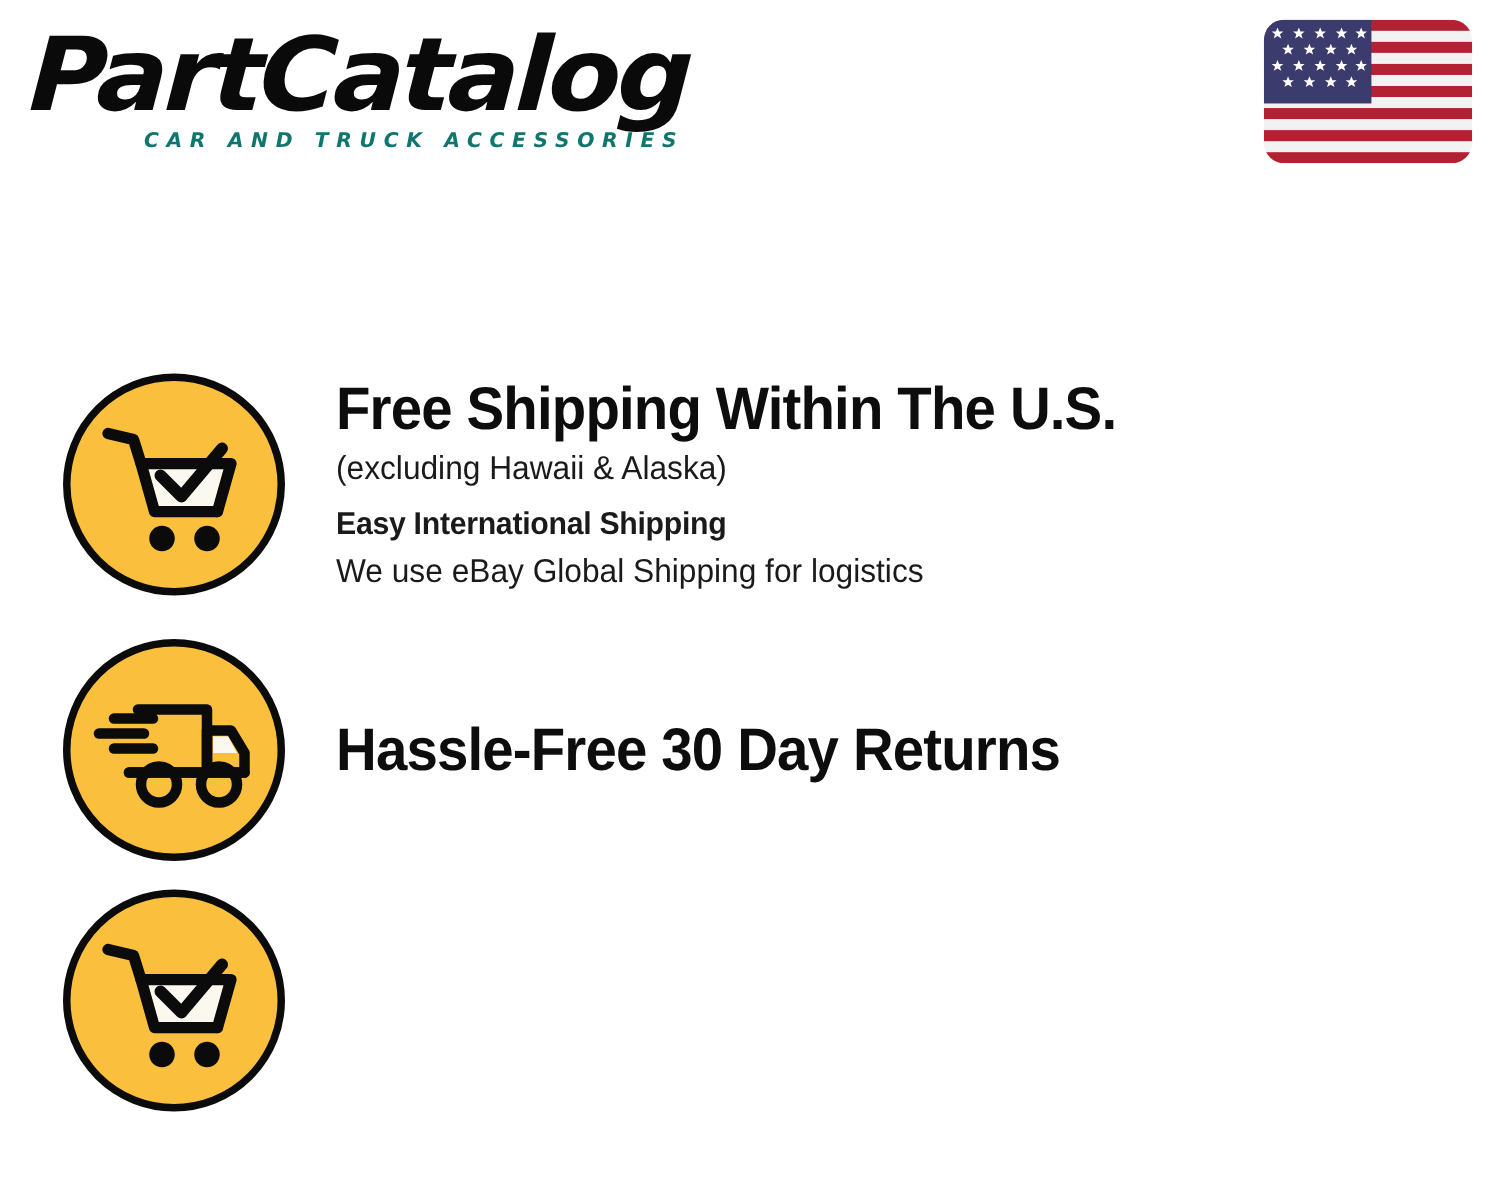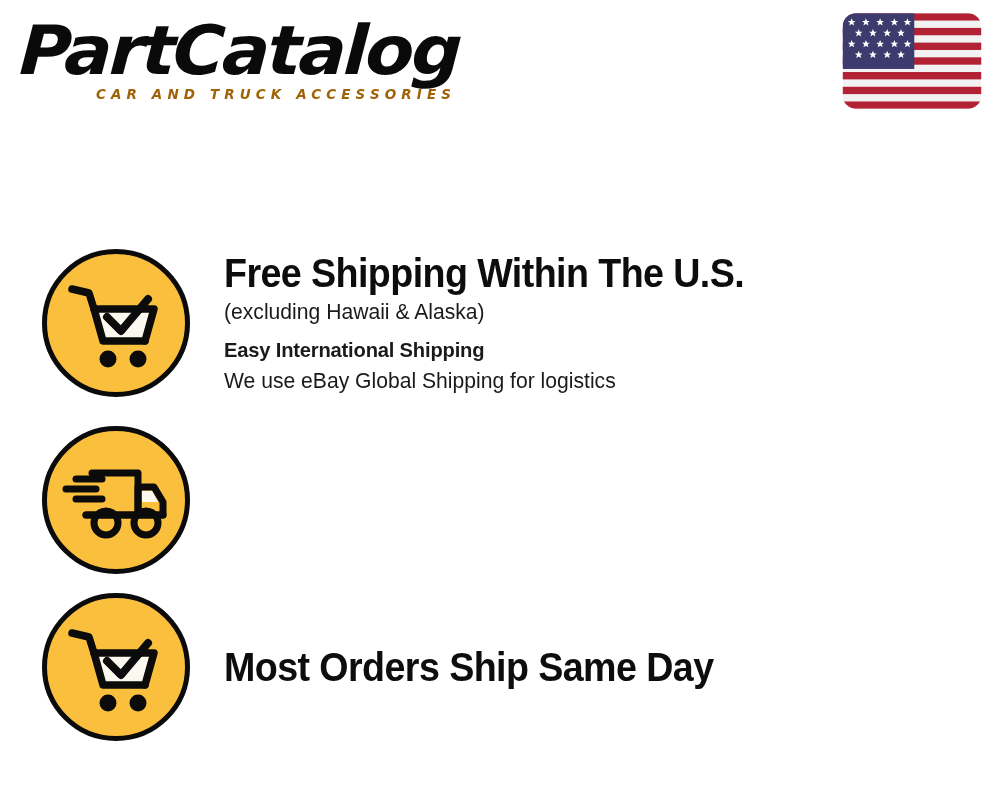--- a/index.html
+++ b/index.html
@@ -40,21 +40,21 @@
     transform: scaleX(1.04) skewX(-3deg);
     transform-origin: left top;
     white-space: nowrap;
   }
   .brand-tagline {
     font-family: "DejaVu Sans", sans-serif;
     font-weight: 700;
     font-style: italic;
     font-size: 13.5px;
     letter-spacing: 5.1px;
-    color: #a16207;
+    color: #0f766e;
     margin-left: 74px;
     margin-top: -2px;
     white-space: nowrap;
   }
 
   .seller-block {
     position: absolute;
     right: 6px;
     top: 8px;
     width: 290px;
@@ -251,32 +251,32 @@
           <path d="M76 32 H92 L101 47 V60 H76 Z" fill="none" stroke="#0b0b0b" stroke-width="7" stroke-linejoin="round" stroke-linecap="round"></path>
 
           <polygon points="80,36 90,36 96,47 80,47" fill="#FBF8EF"></polygon>
 
           <path d="M24 60 H101" stroke="#0b0b0b" stroke-width="7" stroke-linecap="round"></path>
 
           <circle cx="44" cy="68" r="12" fill="none" stroke="#0b0b0b" stroke-width="7"></circle>
           <circle cx="84" cy="68" r="12" fill="none" stroke="#0b0b0b" stroke-width="7"></circle>
         </svg>
       </div>
+      <div class="feature-text">
+        <div class="headline">Hassle-Free 30 Day Returns</div>
+      </div>
     </div>
 
     <div class="feature-row row-3">
       <div class="badge">
         <svg width="108" height="100" viewBox="0 0 108 100" aria-hidden="true">
           <polygon points="36,36 88,36 80,66 44,66" fill="#FBF8EF"></polygon>
           <path d="M10 16 L27 20 L32 36 L41 68 L83 68" fill="none" stroke="#0b0b0b" stroke-width="7.5" stroke-linecap="round" stroke-linejoin="round"></path>
           <path d="M32 36 L92 36 L83 68" fill="none" stroke="#0b0b0b" stroke-width="7.5" stroke-linecap="round" stroke-linejoin="round"></path>
           <path d="M45 44 L59 58 L86 26" fill="none" stroke="#0b0b0b" stroke-width="8" stroke-linecap="round" stroke-linejoin="round"></path>
           <circle cx="46" cy="86" r="8.5" fill="#0b0b0b"></circle>
           <circle cx="76" cy="86" r="8.5" fill="#0b0b0b"></circle>
         </svg>
       </div>
-      <div class="feature-text">
-        <div class="headline">Most Orders Ship Same Day</div>
-      </div>
     </div>
 
   </div>
 </div>
 
 </body></html>

